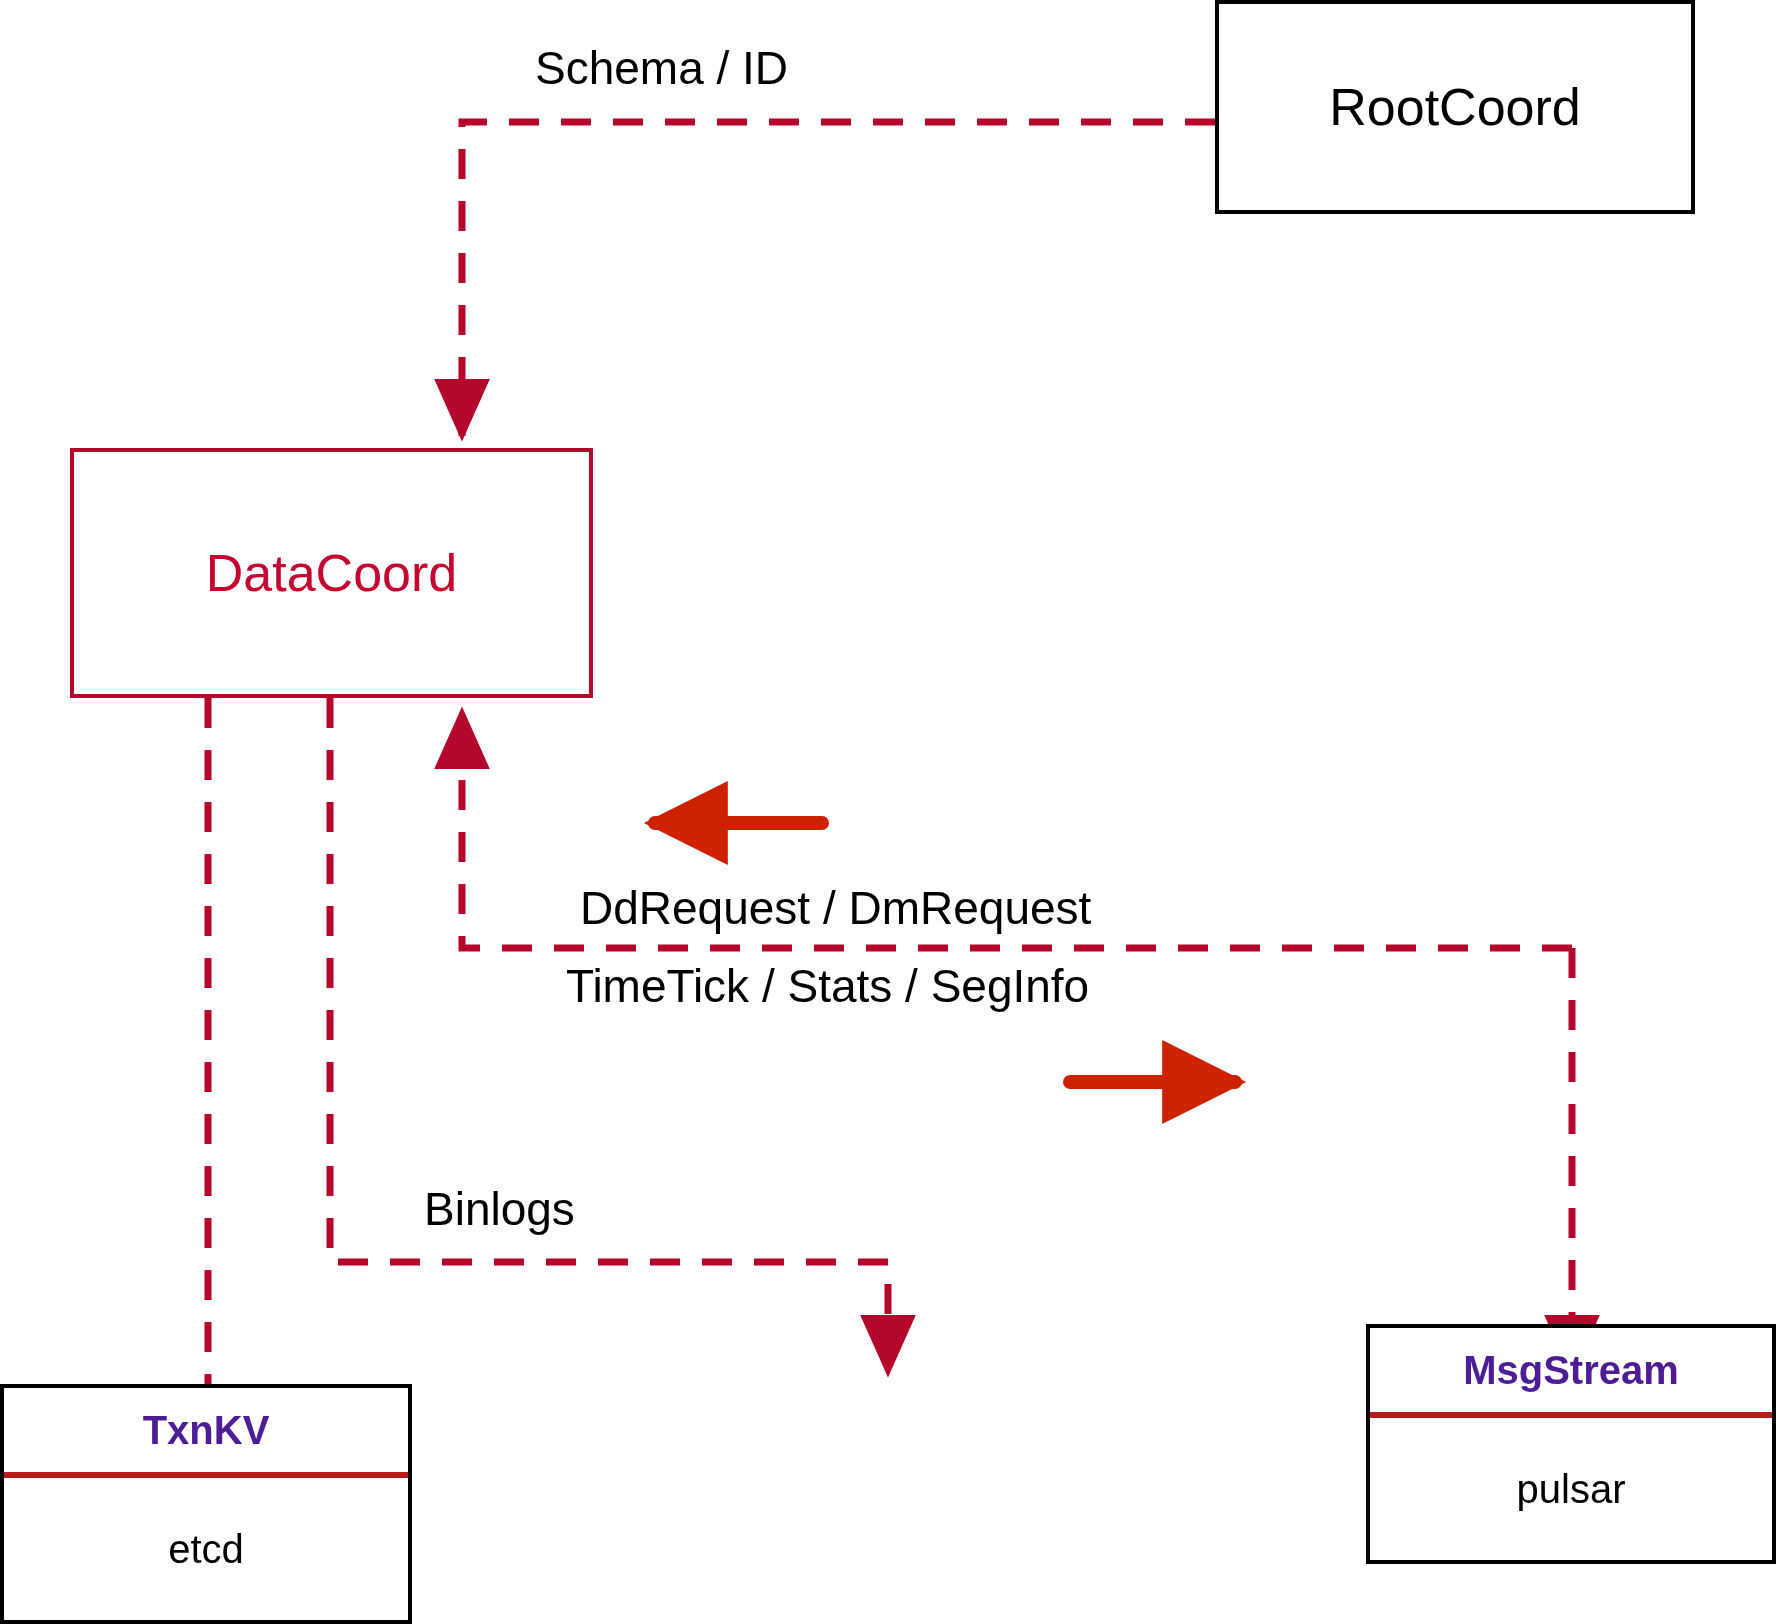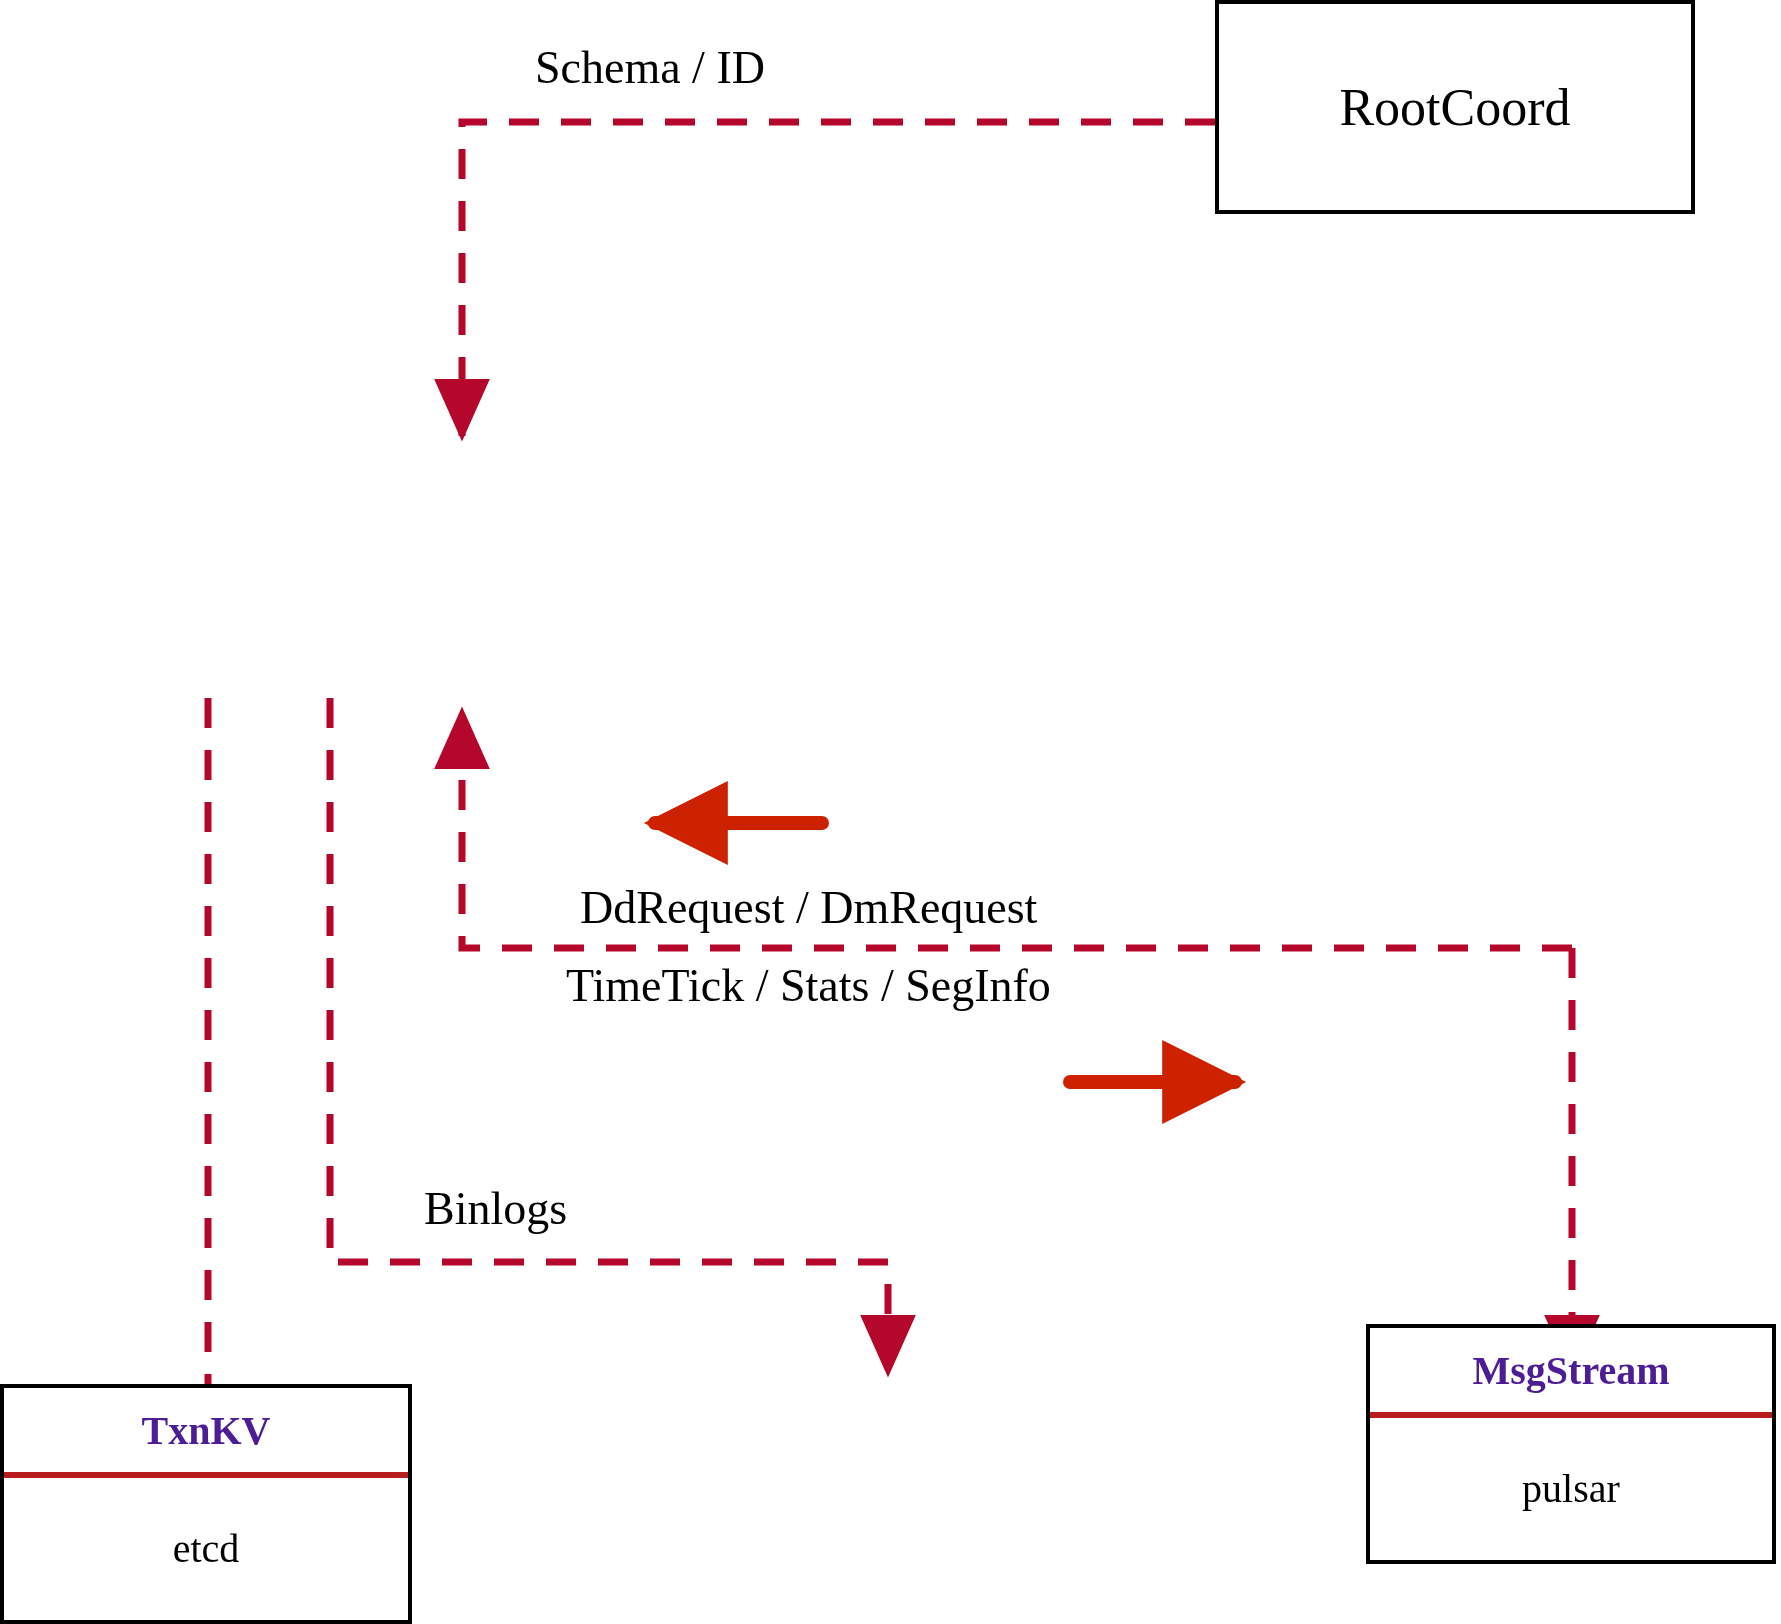--- a/index.html
+++ b/index.html
@@ -5,21 +5,21 @@
   html, body {
     margin: 0;
     padding: 0;
     background: #ffffff;
   }
   #canvas {
     position: relative;
     width: 1781px;
     height: 1624px;
     background: #ffffff;
-    font-family: Liberation Serif, serif;
+    font-family: Liberation Sans, sans-serif;
     overflow: hidden;
   }
   .svg-layer {
     position: absolute;
     left: 0;
     top: 0;
     width: 1781px;
     height: 1624px;
     pointer-events: none;
   }
@@ -130,20 +130,23 @@
 
     <g>
       <line x1="1070" y1="1082" x2="1235" y2="1082" stroke="#cc2200" stroke-width="14" stroke-linecap="round" marker-end="url(#arrowSolidR)"></line>
     </g>
   </svg>
 
   <div class="node node-plain" style="left:1215px; top:0px; width:480px; height:214px;">
     <span class="node-title">RootCoord</span>
   </div>
 
+  <div class="node node-red" style="left:70px; top:448px; width:523px; height:250px;">
+    <span class="node-title">DataCoord</span>
+  </div>
 
   <div class="node node-table" style="left:0px; top:1384px; width:412px; height:240px;">
     <div class="tbl-head">TxnKV</div>
     <div class="tbl-body">
       <div>etcd</div>
     </div>
   </div>
 
 
   <div class="node node-table" style="left:1366px; top:1324px; width:410px; height:240px;">

